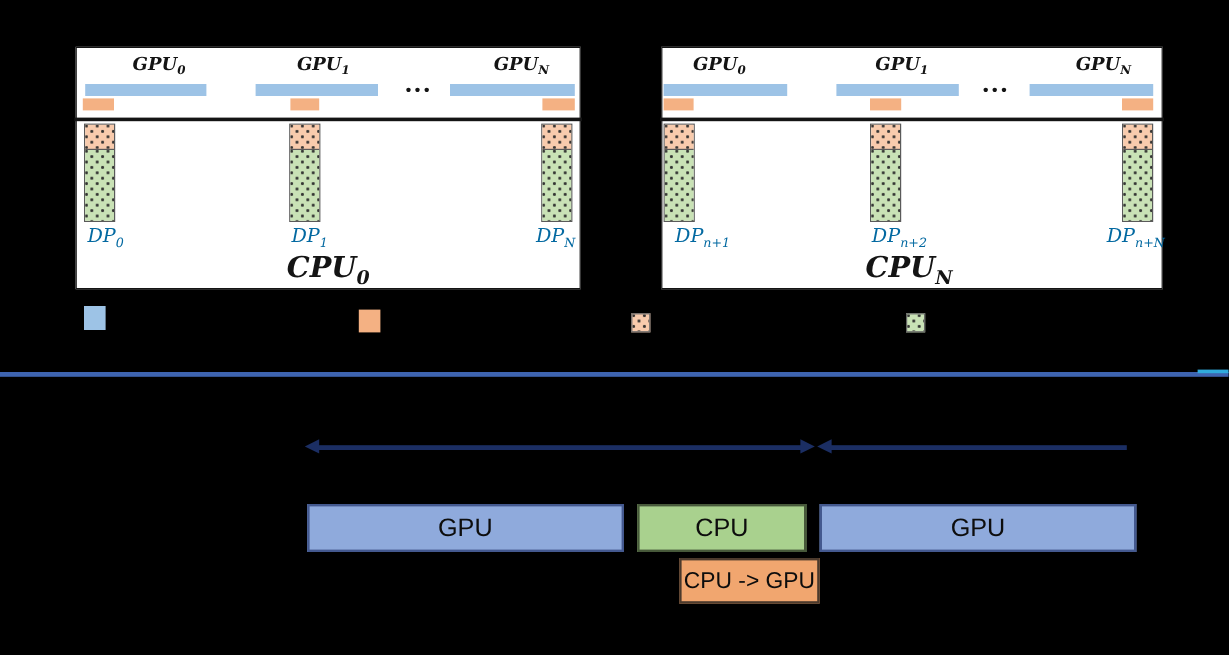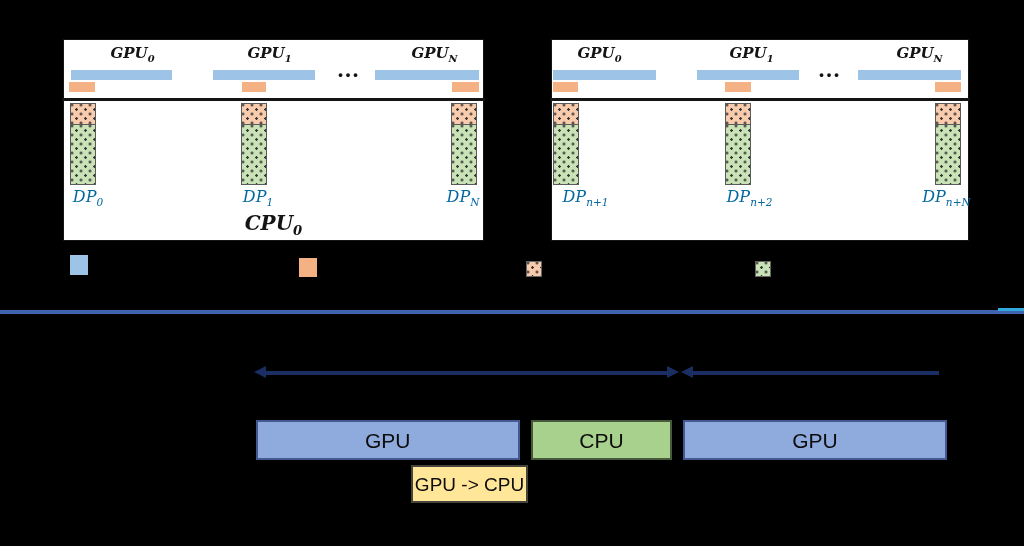--- a/index.html
+++ b/index.html
@@ -22,21 +22,21 @@
     font-size:15px; line-height:20px; white-space:nowrap;
   }
   .dp-label {
     position:absolute; text-align:center; color:#0369a1;
     font-family:"DejaVu Serif", serif; font-style:italic;
     font-size:16px; line-height:18px; white-space:nowrap;
   }
   .cpu-node-label {
     position:absolute; text-align:center; color:#141414;
     font-family:"DejaVu Serif", serif; font-style:italic; font-weight:700;
-    font-size:20px; line-height:22px; white-space:nowrap;
+    font-size:24px; line-height:22px; white-space:nowrap;
   }
   sub { font-size:66%; line-height:0; }
   .ellipsis {
     position:absolute; text-align:center; color:#141414; font-weight:700;
     font-size:13px; letter-spacing:3px; line-height:13px; white-space:nowrap;
   }
 
   
   .bar-blue   { position:absolute; height:10px; background:#9DC3E6; }
   .bar-orange { position:absolute; height:10.5px; background:#F4B183; }
@@ -155,20 +155,21 @@
     </div>
     <div class="dp-bar" style="left:382.5px; top:63px;">
       <div class="dp-top dotted dot-orange"></div>
       <div class="dp-bottom dotted dot-green"></div>
     </div>
 
     <div class="dp-label" style="left:-6.5px; top:148px; width:80px;"><span>DP</span><sub>n+1</sub></div>
     <div class="dp-label" style="left:157.5px; top:148px; width:80px;"><span>DP</span><sub>n+2</sub></div>
     <div class="dp-label" style="left:354.5px; top:148px; width:80px;"><span>DP</span><sub>n+N</sub></div>
 
+    <div class="cpu-node-label" style="left:135.5px; top:172px; width:140px;"><span>CPU</span><sub>N</sub></div>
   </div>
 
   <div class="swatch" style="left:70px; top:255px; width:18px; height:20px; background:#9DC3E6;"></div>
   <div class="swatch" style="left:299px; top:258px; width:18px; height:19px; background:#F4B183;"></div>
   <div class="swatch dotted dot-orange" style="left:526px; top:261px; width:16px; height:16px; border:1px solid #666;"></div>
   <div class="swatch dotted dot-green" style="left:755px; top:261px; width:16px; height:16px; border:1px solid #666;"></div>
 
   <div class="divider-line"></div>
   <div class="divider-tip"></div>
 
@@ -182,17 +183,17 @@
   <div class="tl-box tl-gpu" style="left:256px;">
     <span>GPU</span>
   </div>
   <div class="tl-box tl-cpu" style="left:531px;">
     <span>CPU</span>
   </div>
   <div class="tl-box tl-gpu" style="left:683px; width:260px;">
     <span>GPU</span>
   </div>
 
-  <div class="tr-box tr-yellow" style="left:411px;">
-    <span>GPU -&gt; CPU</span>
+  <div class="tr-box tr-orange" style="left:566px;">
+    <span>CPU -&gt; GPU</span>
   </div>
 
 </div>
 
 </body></html>

